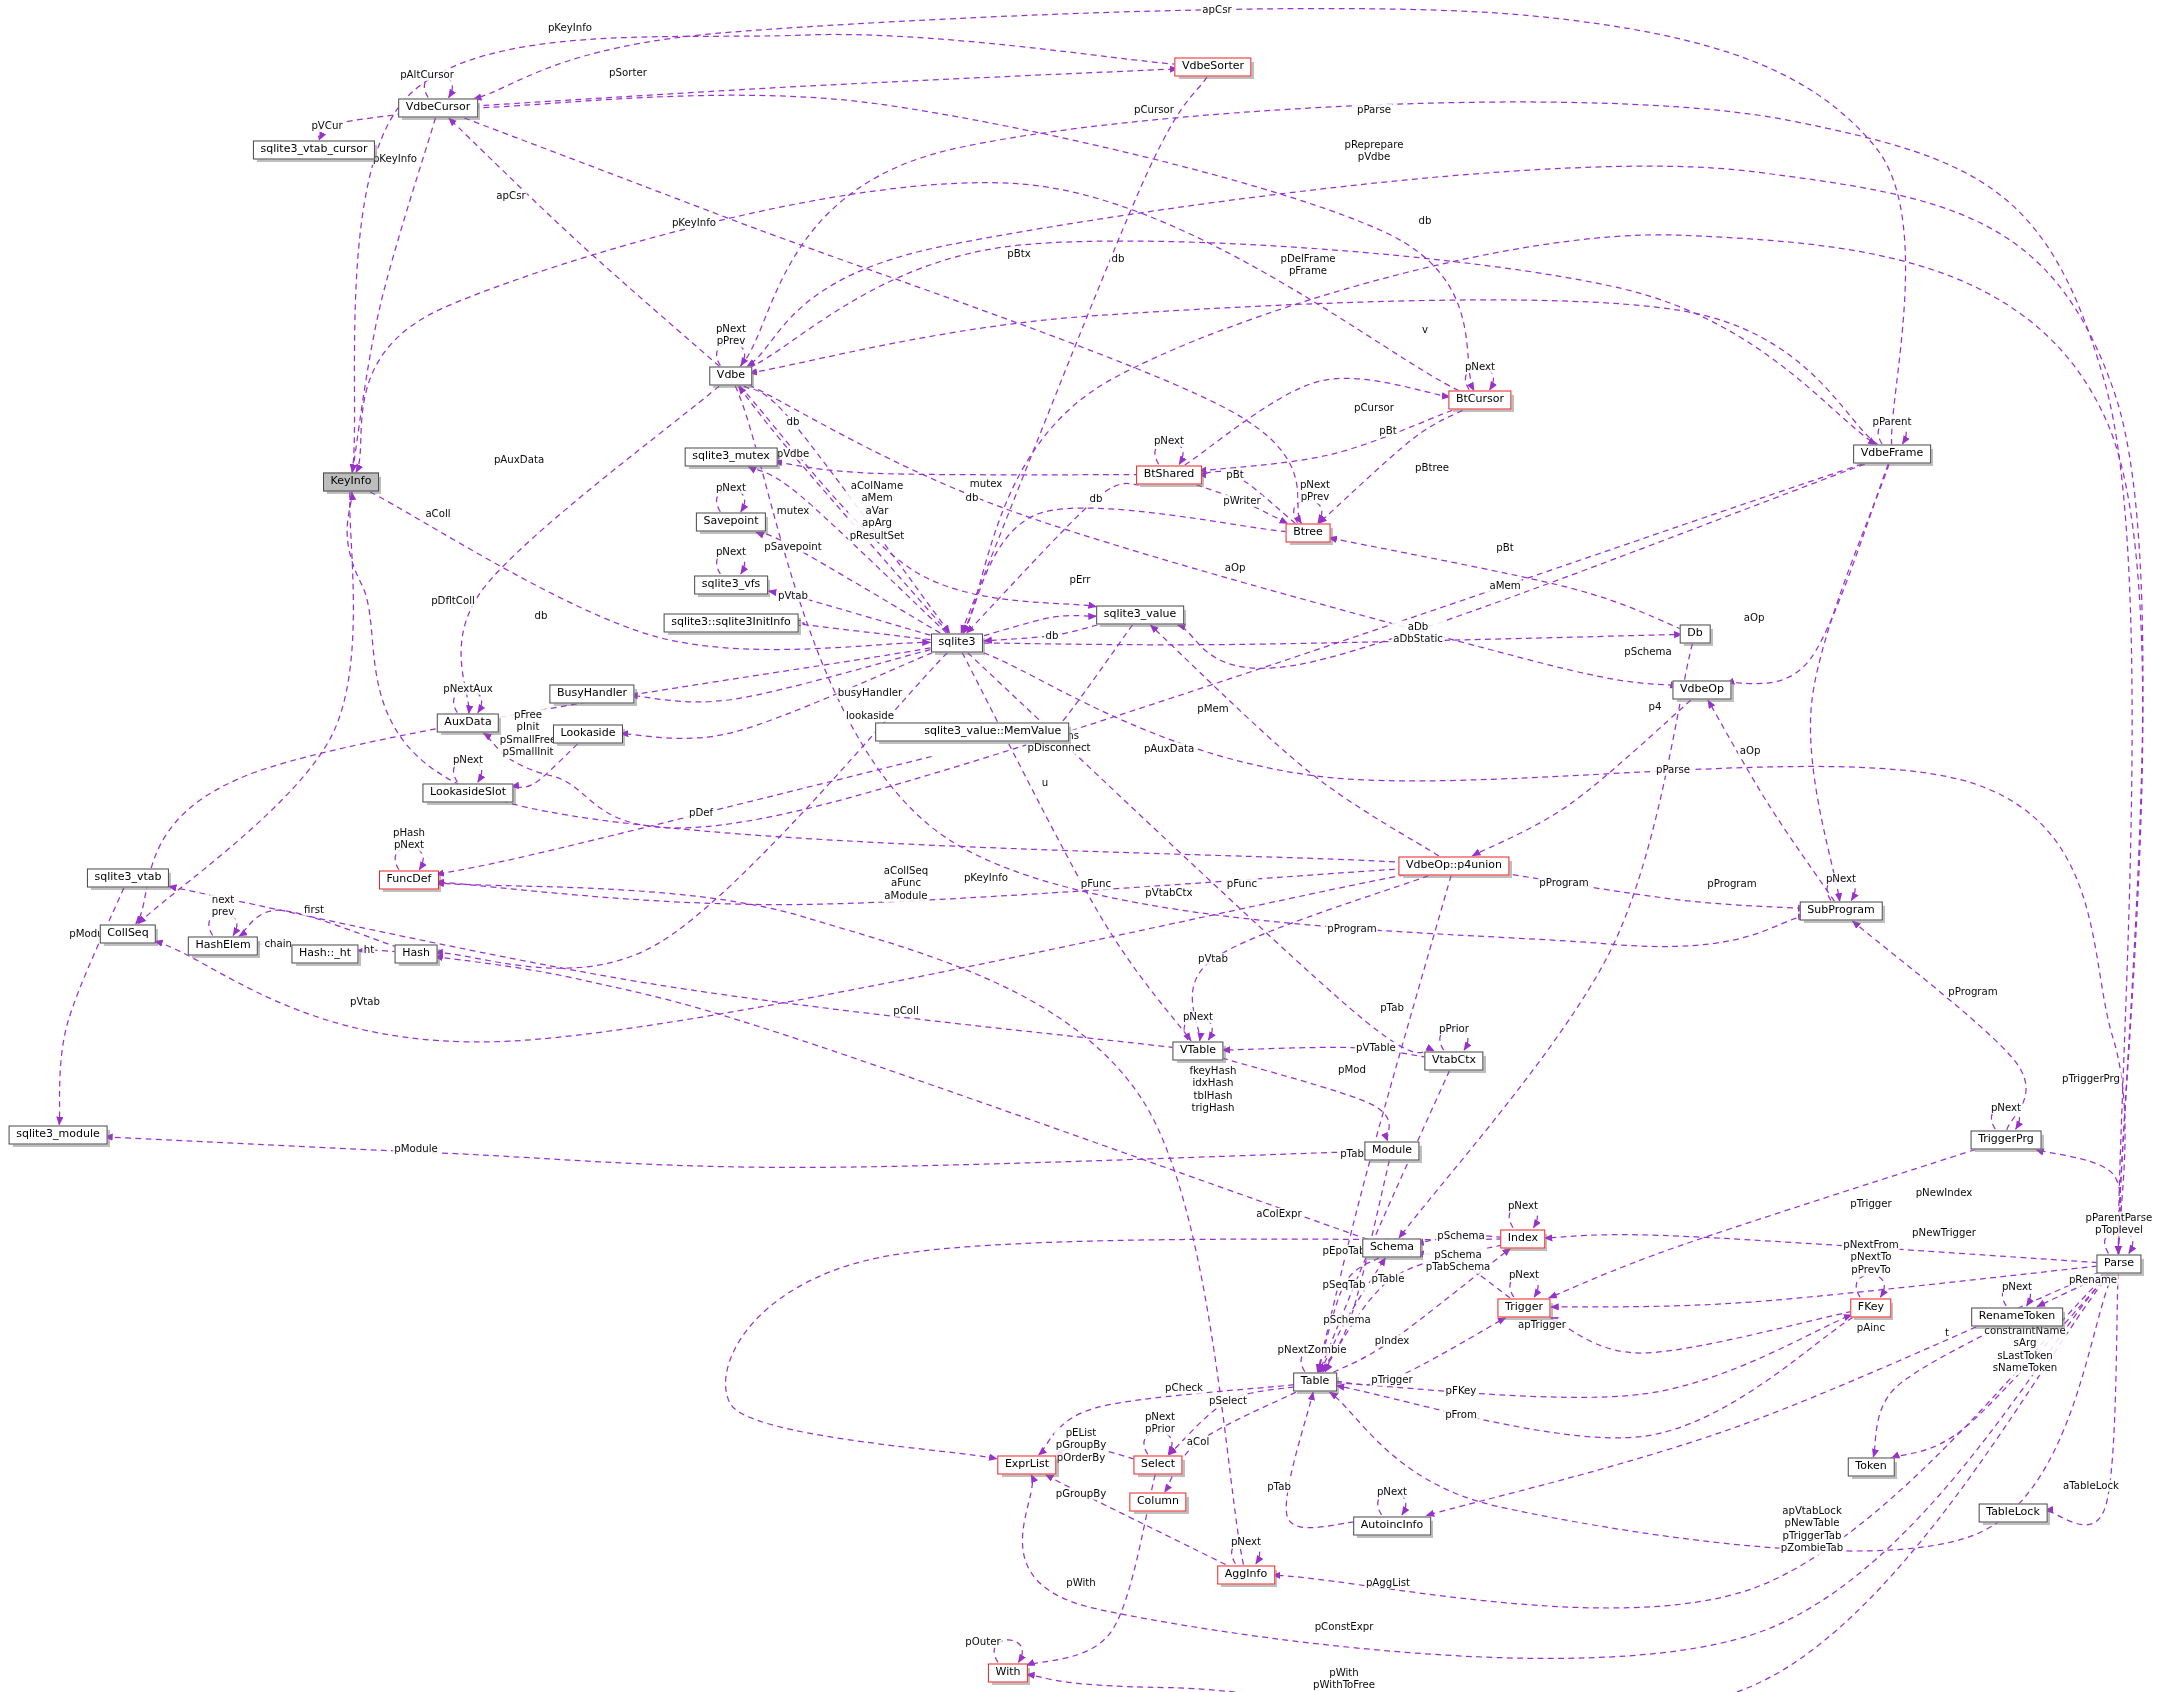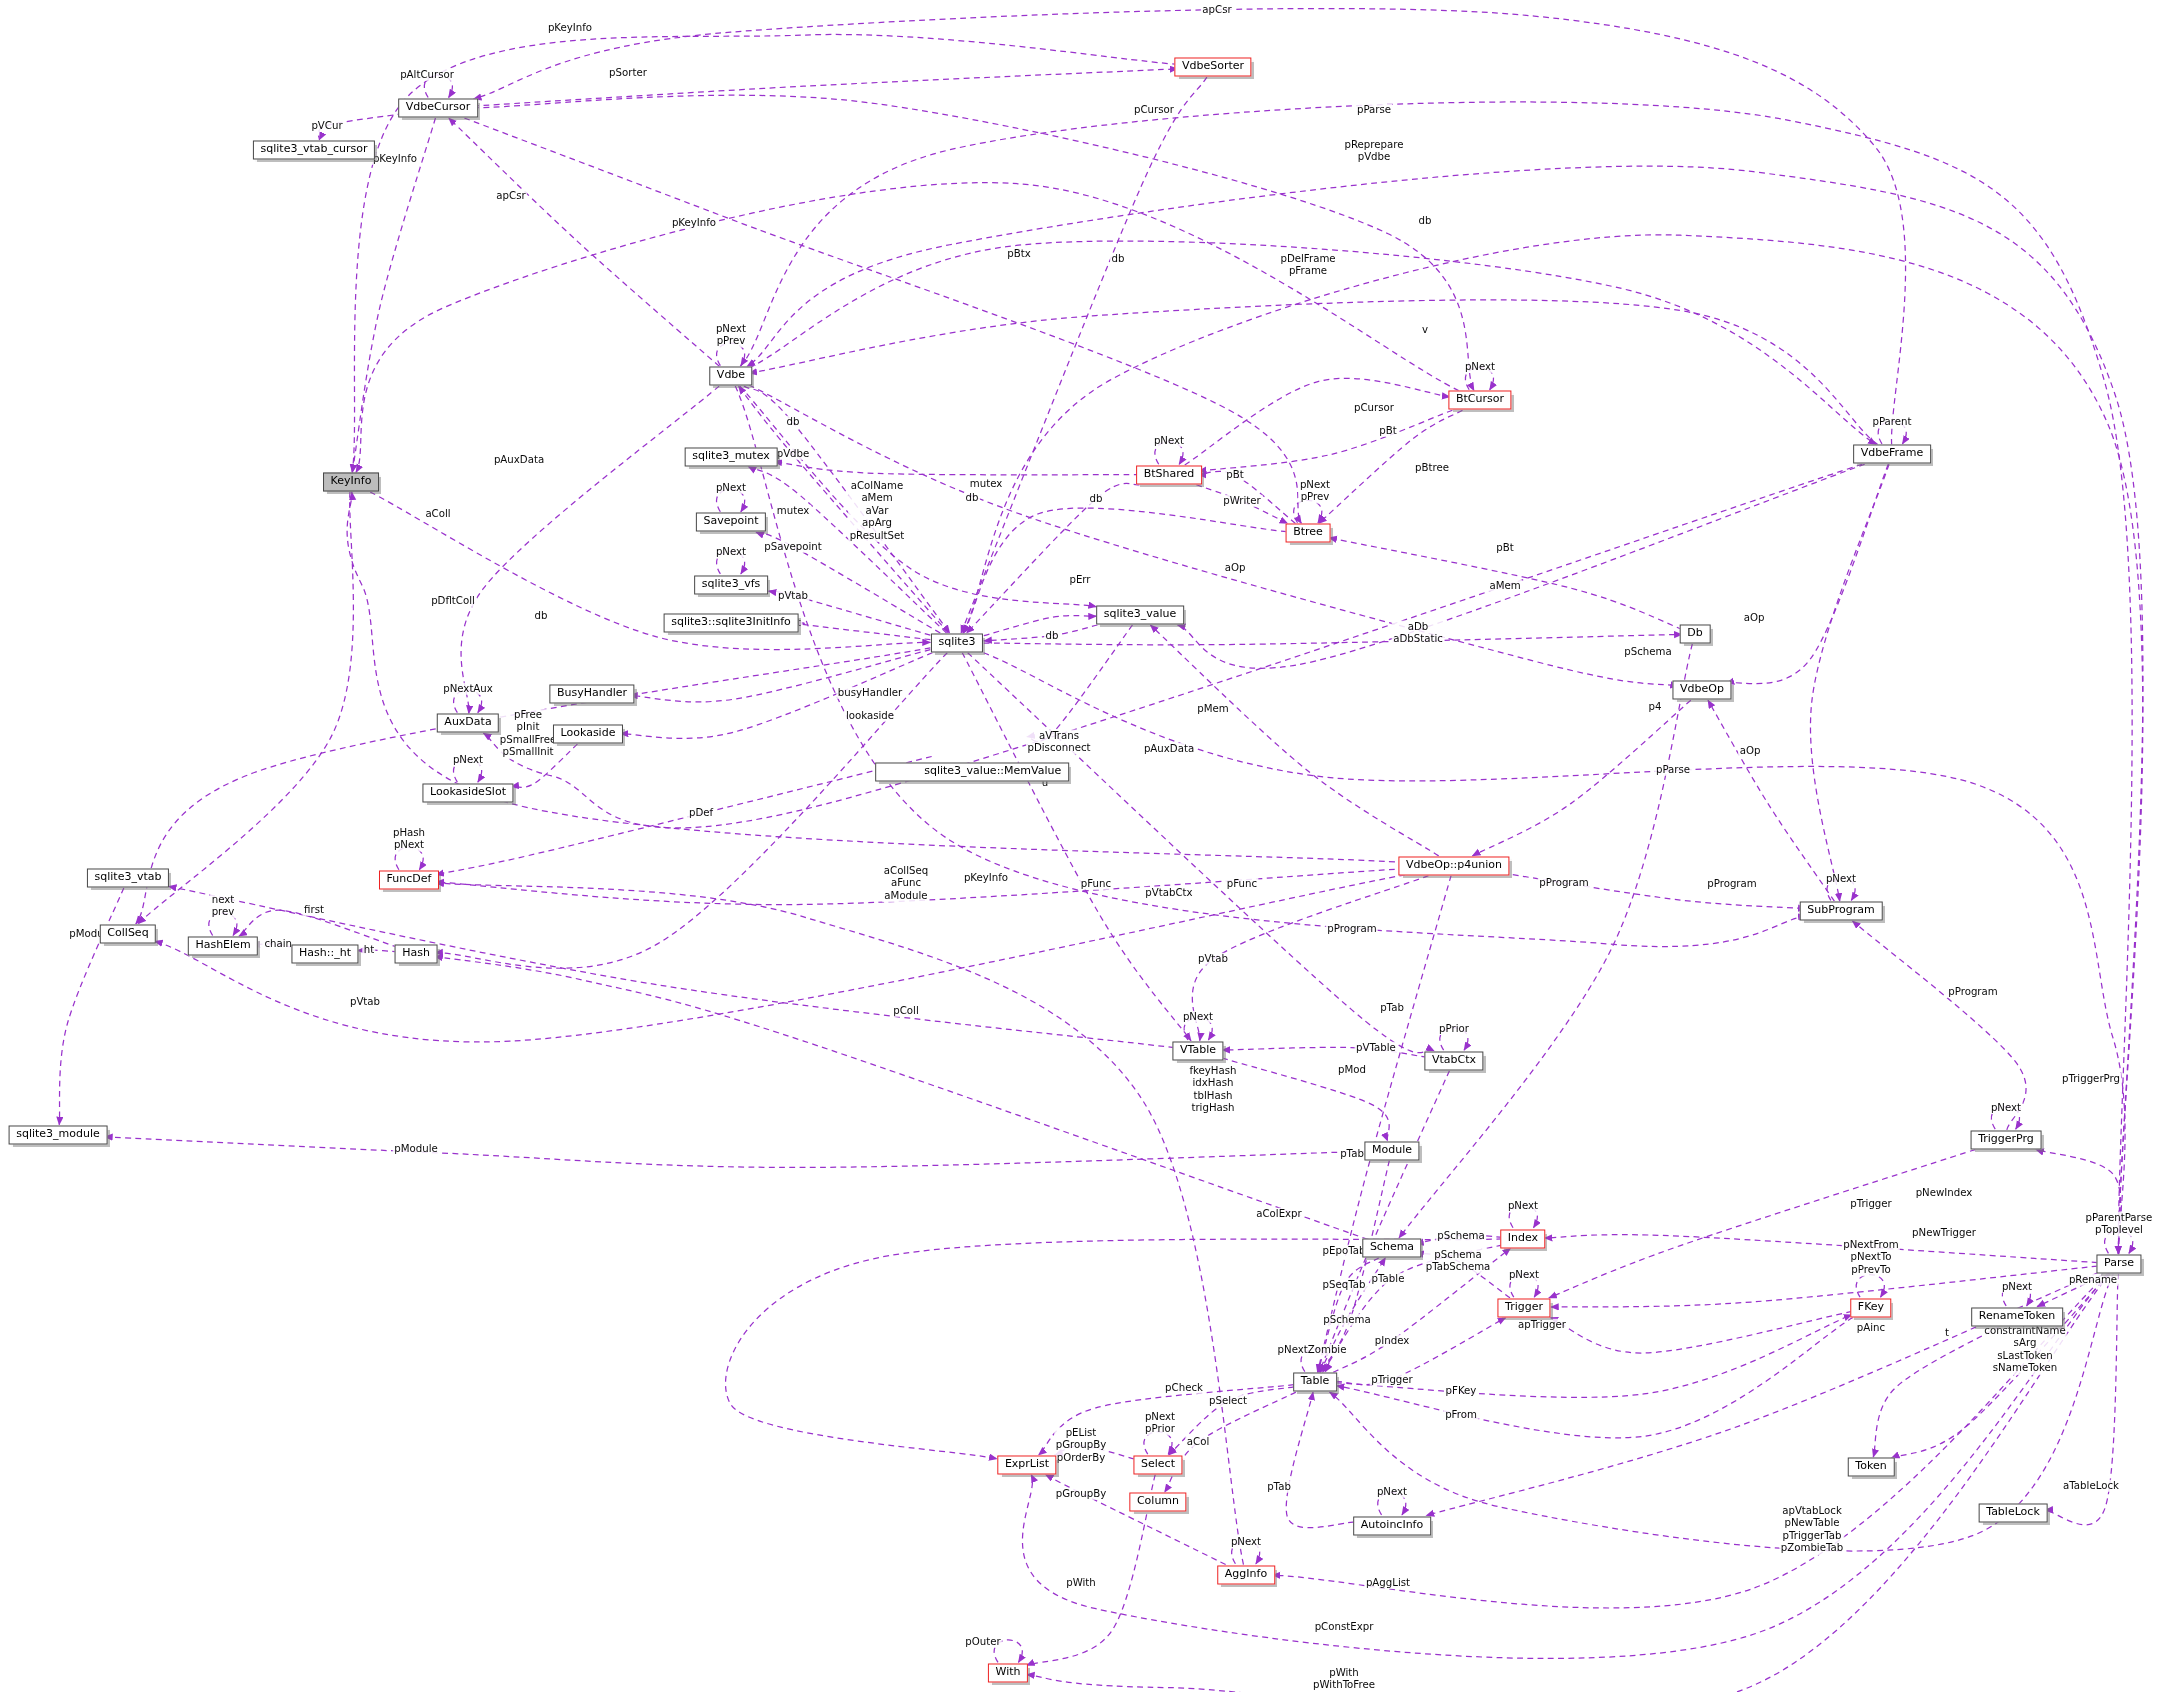--- a/index.html
+++ b/index.html
@@ -348,21 +348,21 @@
       <div class="node" style="left: 731px; top: 585px;">sqlite3_vfs</div>
       <div class="node" style="left: 731px; top: 623px;">sqlite3::sqlite3InitInfo</div>
       <div class="node" style="left: 957px; top: 643px;">sqlite3</div>
       <div class="node" style="left: 1140px; top: 615px;">sqlite3_value</div>
       <div class="node" style="left: 1695px; top: 634px;">Db</div>
       <div class="node" style="left: 1702px; top: 690px;">VdbeOp</div>
       <div class="node" style="left: 468px; top: 723px;">AuxData</div>
       <div class="node" style="left: 592px; top: 694px;">BusyHandler</div>
       <div class="node" style="left: 588px; top: 734px;">Lookaside</div>
       <div class="node" style="left: 468px; top: 793px;">LookasideSlot</div>
-      <div class="node" style="left: 972px; top: 772px; padding-left: 48px;">sqlite3_value::MemValue</div>
+      <div class="node" style="left: 972px; top: 732px; padding-left: 48px;">sqlite3_value::MemValue</div>
       <div class="node red" style="left: 409px; top: 880px;">FuncDef</div>
       <div class="node red" style="left: 1454px; top: 866px;">VdbeOp::p4union</div>
       <div class="node" style="left: 1841px; top: 911px;">SubProgram</div>
       <div class="node" style="left: 223px; top: 946px;">HashElem</div>
       <div class="node" style="left: 325px; top: 954px;">Hash::_ht</div>
       <div class="node" style="left: 416px; top: 954px;">Hash</div>
       <div class="node" style="left: 128px; top: 878px;">sqlite3_vtab</div>
       <div class="node" style="left: 128px; top: 934px;">CollSeq</div>
       <div class="node" style="left: 58px; top: 1135px;">sqlite3_module</div>
       <div class="node" style="left: 1198px; top: 1051px;">VTable</div>

